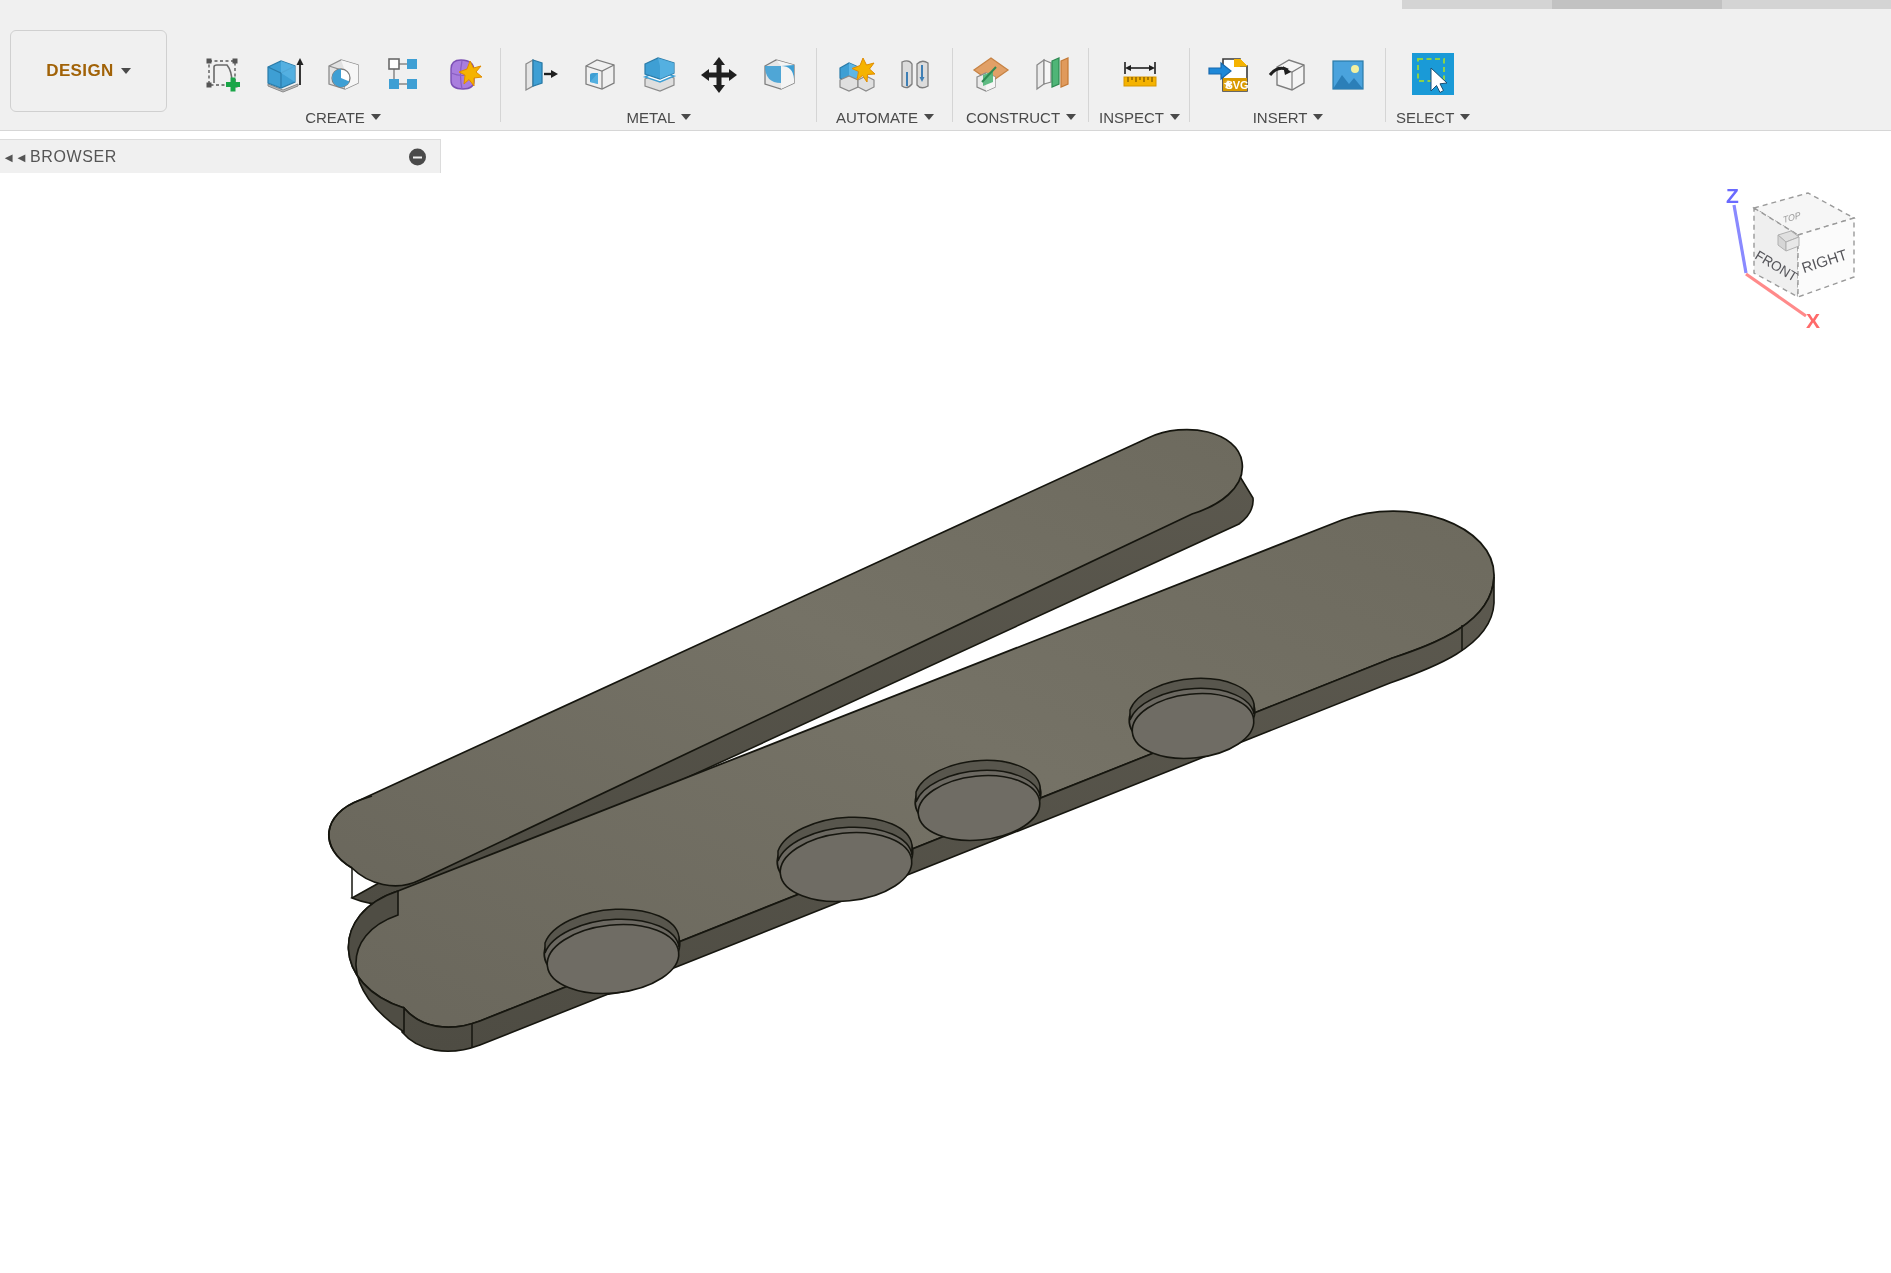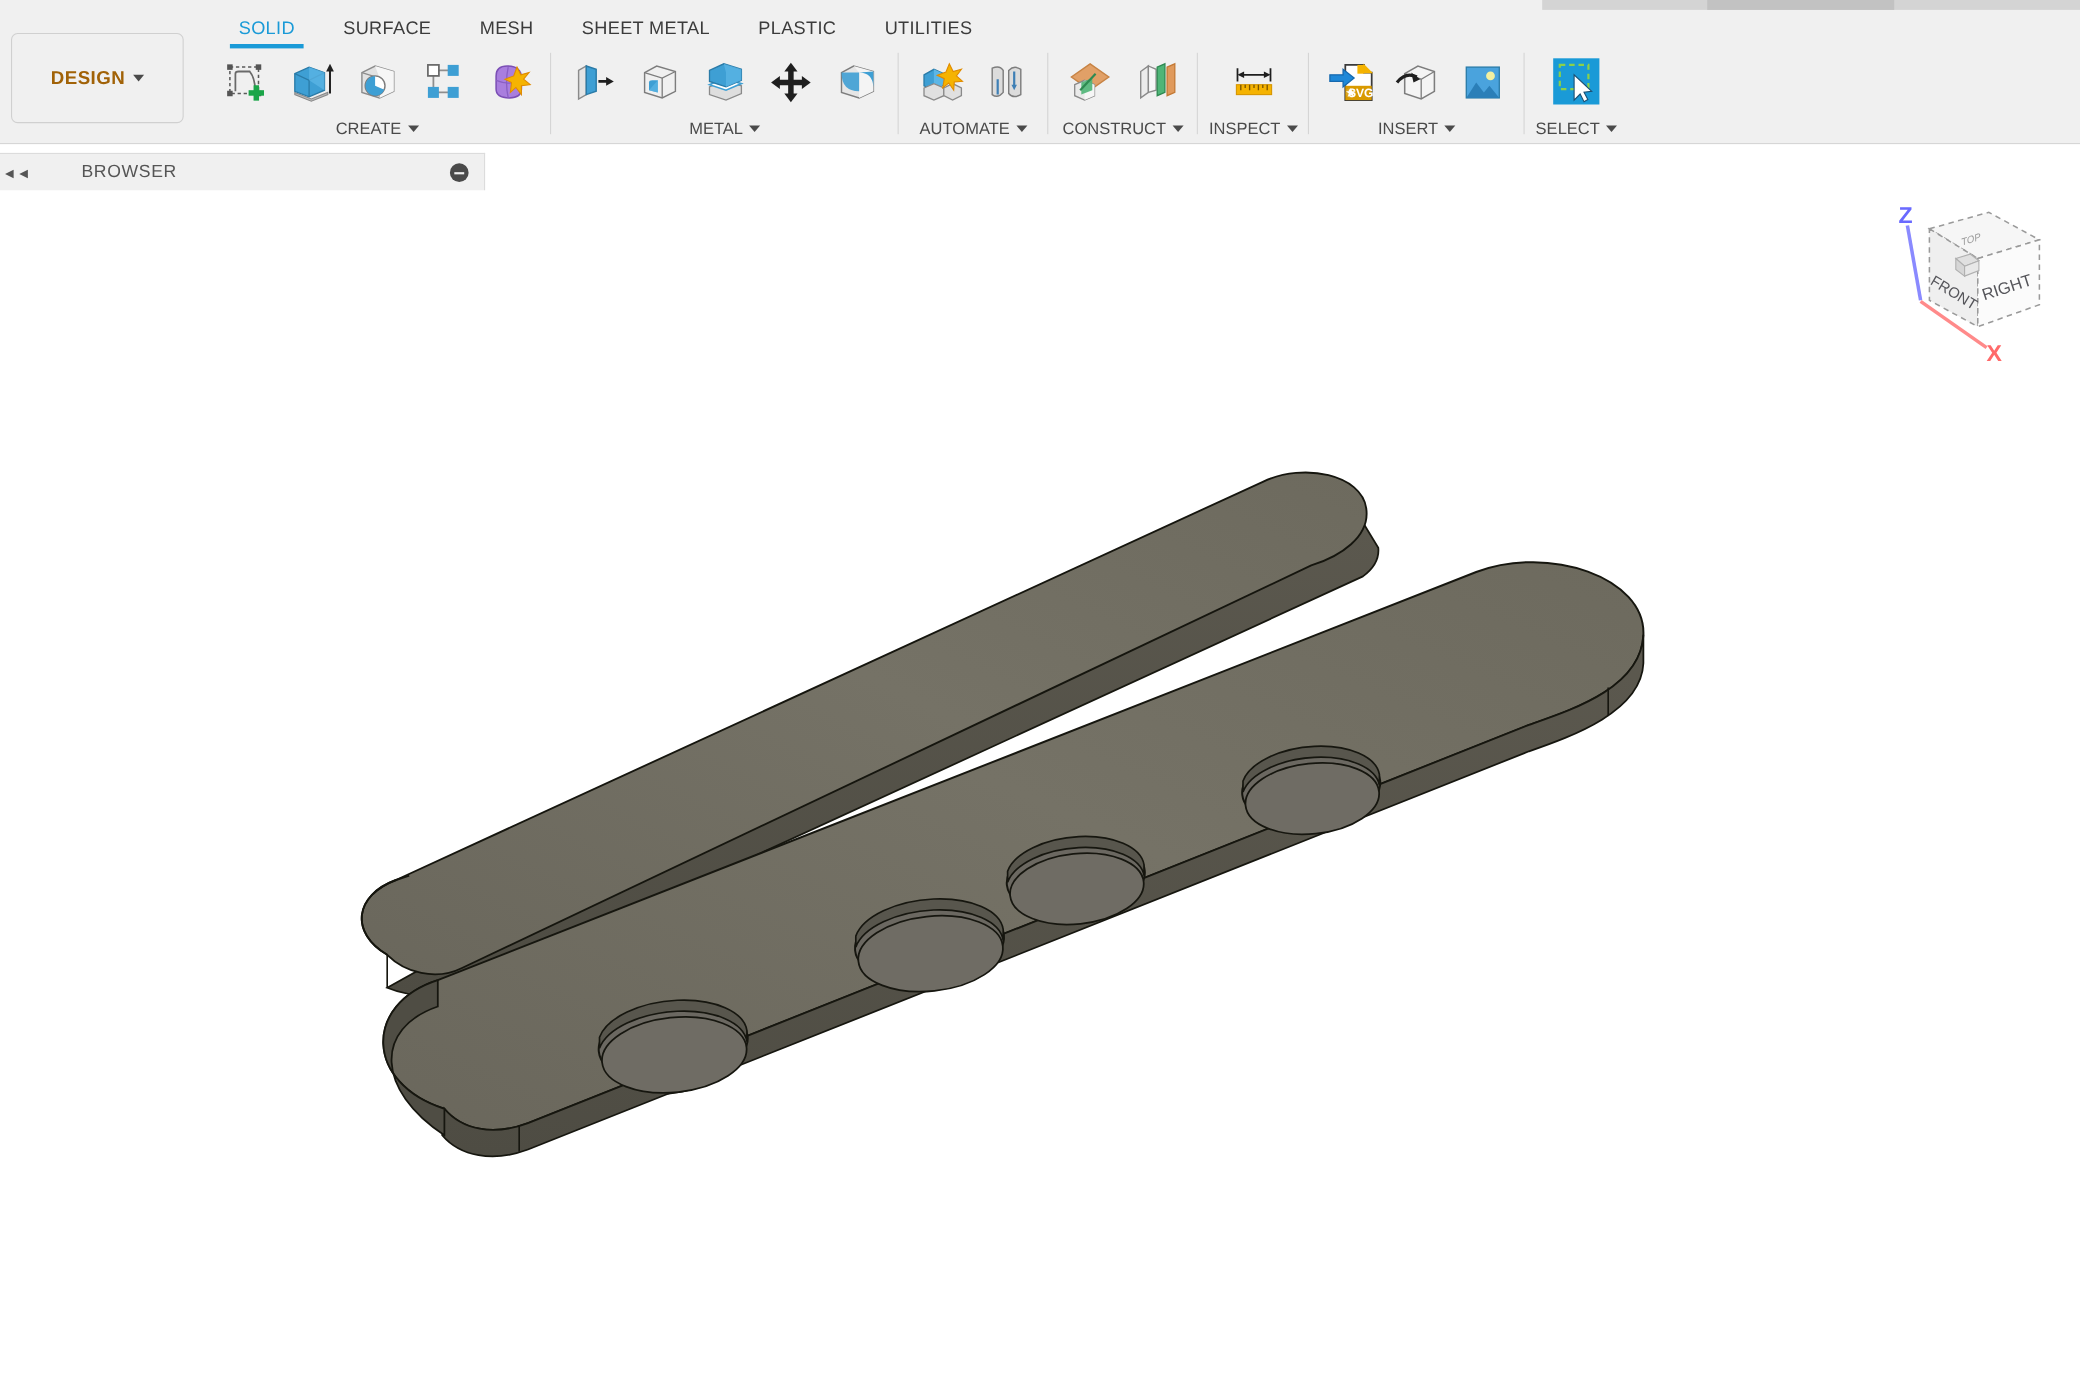--- a/index.html
+++ b/index.html
@@ -43,21 +43,21 @@
                    height:22px; cursor:pointer; white-space:nowrap; }
   .panel .sep { position:absolute; right:0; top:6px; bottom:8px; width:1px; background:#d5d5d5; }
   .ibtn { width:56px; height:58px; display:flex; align-items:center; justify-content:center;
           border-radius:3px; cursor:pointer; }
   .ibtn svg { display:block; }
 
   
   .browser-head { position:absolute; left:0; top:139px; width:440px; height:34px; background:#f0f0f0;
                   border:1px solid #dcdcdc; border-left:none; display:flex; align-items:center; }
   .bh-collapse { width:30px; text-align:center; color:#555; font-size:13px; cursor:pointer; }
-  .bh-title { font-size:16px; color:#555; letter-spacing:.6px;margin-left:44px; }
+  .bh-title { font-size:16px; color:#555; letter-spacing:.6px; }
   .bh-min { position:absolute; right:14px; top:50%; transform:translateY(-50%);
             width:17px; height:17px; border-radius:50%; background:#4a4a4a; cursor:pointer;
             display:flex; align-items:center; justify-content:center; }
   .bh-min i { display:block; width:9px; height:2px; background:#f0f0f0; }
 
   .tree { position:absolute; left:0; top:181px; width:440px; }
   .node { display:flex; align-items:center; height:30px; margin-bottom:6px; font-size:16.5px; color:#3b3b3b; }
   .arw { width:26px; text-align:center; color:#6a6a6a; font-size:12px; cursor:pointer; flex:0 0 26px; }
   .eye { width:30px; display:flex; align-items:center; justify-content:center; cursor:pointer; flex:0 0 30px;
          background:#efefef; height:30px; }
@@ -90,28 +90,20 @@
     <div class="thumb"></div>
   </div>
 
   <div class="ribbon">
 
     <div class="design-btn">
       <span>DESIGN</span>
       <span class="caret"></span>
     </div>
 
-    <div class="tabs">
-      <div class="tab active"><span>SOLID</span></div>
-      <div class="tab"><span>SURFACE</span></div>
-      <div class="tab"><span>MESH</span></div>
-      <div class="tab"><span>SHEET METAL</span></div>
-      <div class="tab"><span>PLASTIC</span></div>
-      <div class="tab"><span>UTILITIES</span></div>
-    </div>
 
     <div class="panels">
 
       <div class="panel">
         <div class="icons">
           <div class="ibtn">
             <svg width="44" height="44" viewBox="0 0 44 44">
               <g stroke="#5a5a5a" stroke-width="1.4" fill="none" stroke-dasharray="3,2.5">
                 <rect x="8" y="8" width="26" height="24"></rect>
               </g>

